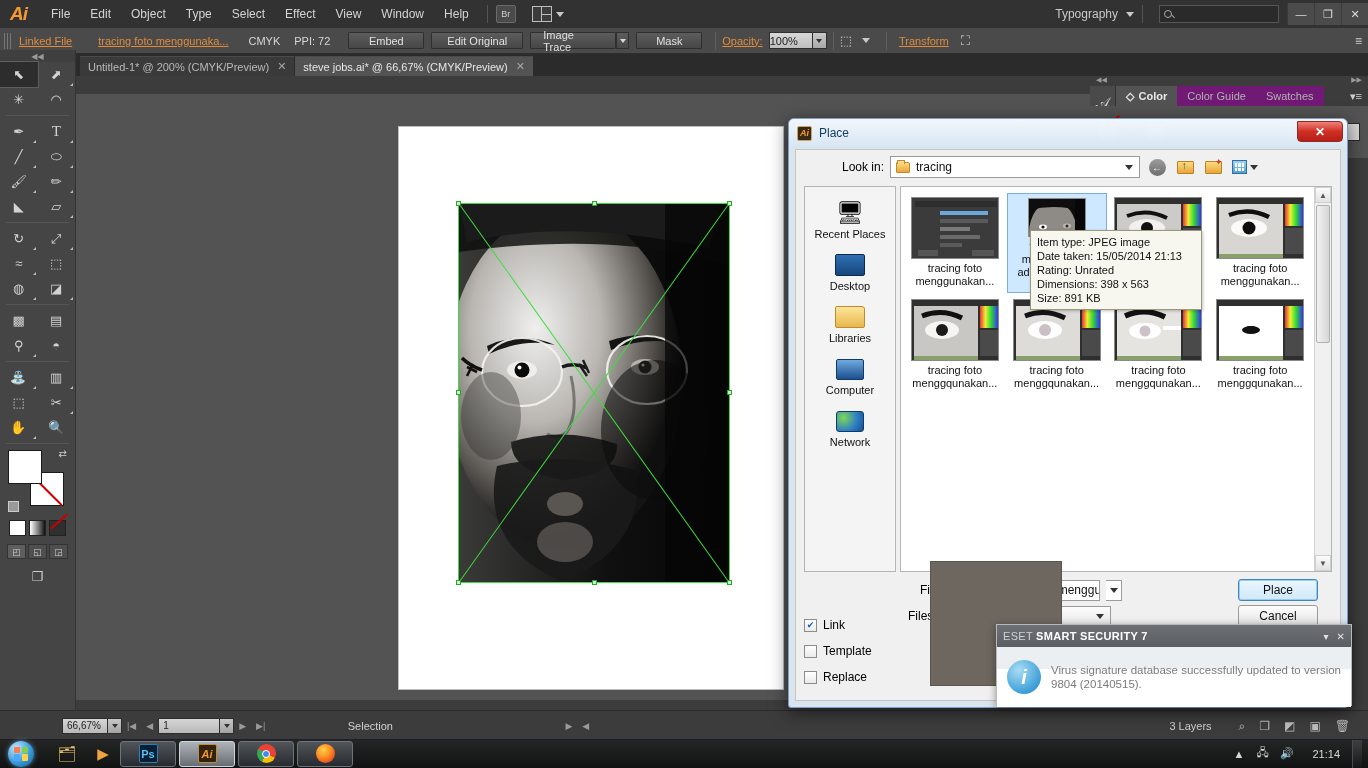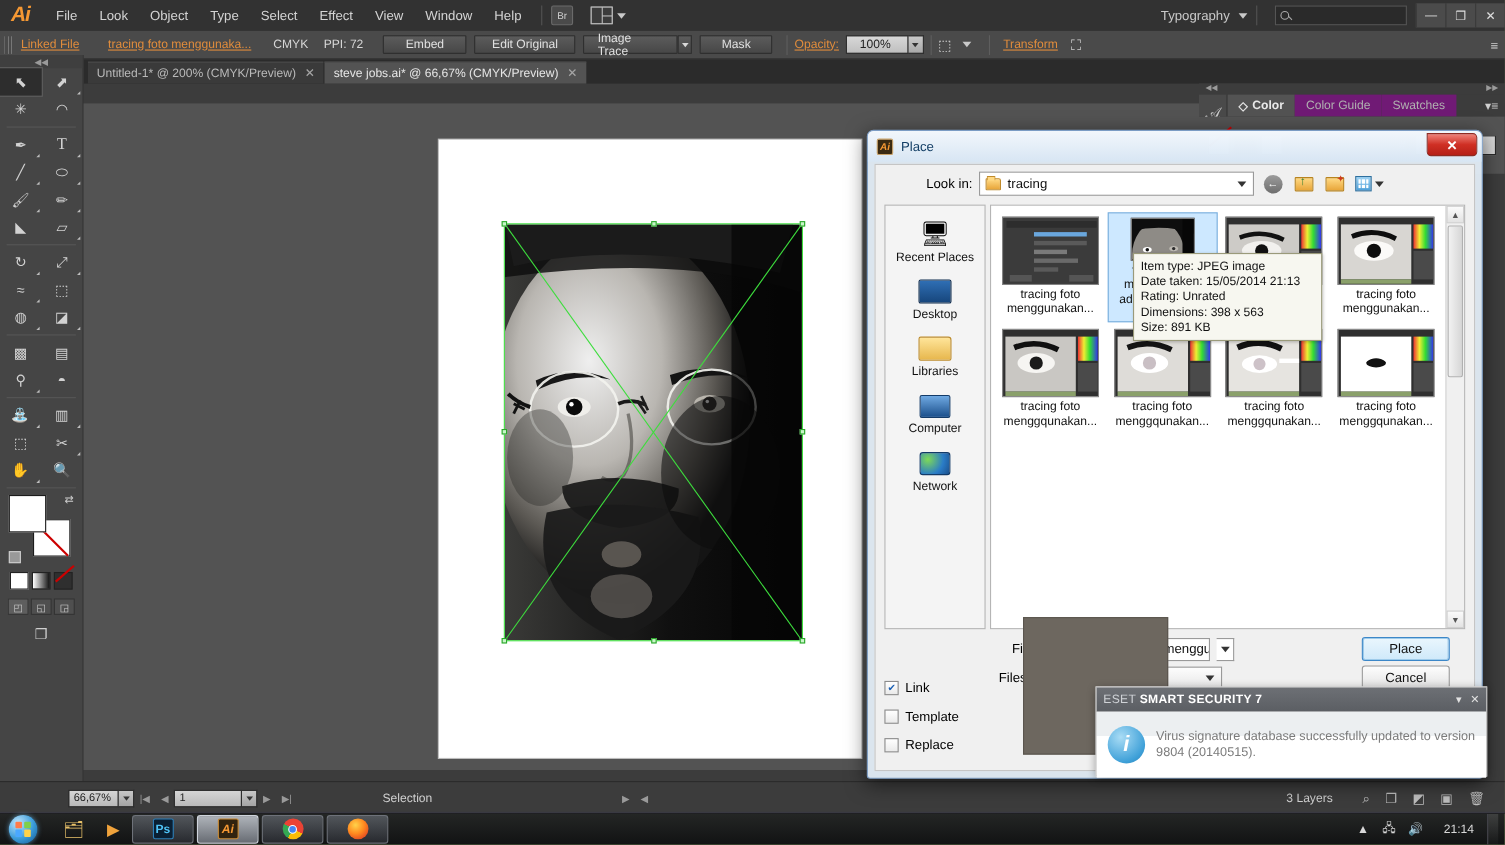--- a/index.html
+++ b/index.html
@@ -40,22 +40,22 @@
   #controlbar { height:26px; background:#4a4a4a; display:flex; align-items:center; border-bottom:1px solid #2e2e2e; padding-left:4px;}
   .grip { width:7px;height:16px; background:repeating-linear-gradient(90deg,#777 0 1px,transparent 1px 3px); margin-right:8px;}
   .cb-link { color:#e08c3c; font-size:11px; text-decoration:underline; margin-right:26px;}
   .cb-txt { color:#d6d6d6; font-size:11px; margin-right:14px;}
   .cb-btn { background:linear-gradient(#5c5c5c,#474747); border:1px solid #2f2f2f; color:#e0e0e0; font-size:11px;
             height:17px; padding:0 12px; display:flex;align-items:center;justify-content:center; margin-right:7px; border-radius:1px;}
   .cb-mini { width:13px;height:17px; background:linear-gradient(#5c5c5c,#474747); border:1px solid #2f2f2f;
              display:flex;align-items:center;justify-content:center; margin-right:7px;}
   .cb-mini .caret-d{border-top-color:#d9d9d9;margin:0;border-left-width:3px;border-right-width:3px;border-top-width:4px;}
   .cb-sep { width:1px;height:18px;background:#5e5e5e; margin:0 6px;}
-  .opacity-field { width:57px;height:17px;background:linear-gradient(#d8d8d8,#bfbfbf); border:1px solid #2f2f2f;
-                   color:#222;font-size:11px; display:flex;align-items:center;padding-left:12px;text-align:right;}
+  .opacity-field { width:44px;height:17px;background:linear-gradient(#d8d8d8,#bfbfbf); border:1px solid #2f2f2f;
+                   color:#222;font-size:11px; display:flex;align-items:center;padding-left:0;text-align:right;}
   .opacity-drop { width:14px;height:17px; background:linear-gradient(#c9c9c9,#a8a8a8); border:1px solid #2f2f2f;border-left:none;
                   display:flex;align-items:center;justify-content:center;}
   .opacity-drop .caret-d{border-top-color:#333;margin:0;border-left-width:3px;border-right-width:3px;border-top-width:4px;}
   .cb-icon { color:#cfcfcf; font-size:13px; margin-right:6px;}
   .flyout { margin-left:auto; margin-right:6px; color:#cfcfcf; font-size:12px;}
 
   
   #tabstrip { height:22px; background:#2b2b2b; display:flex; align-items:flex-end; padding-left:80px;}
   .doc-tab { height:20px; background:#3a3a3a; color:#b9b9b9; font-size:11px; display:flex;align-items:center;
              padding:0 8px; margin-right:1px; border-top:1px solid #4a4a4a;}
@@ -228,21 +228,21 @@
 </head>
 <body>
 
 <div id="desktop"></div>
 
 <div id="ai-window">
 
   <div id="menubar">
     <div class="ai-logo">Ai</div>
     <div class="menu-item">File</div>
-    <div class="menu-item">Look</div>
+    <div class="menu-item">Edit</div>
     <div class="menu-item">Object</div>
     <div class="menu-item">Type</div>
     <div class="menu-item">Select</div>
     <div class="menu-item">Effect</div>
     <div class="menu-item">View</div>
     <div class="menu-item">Window</div>
     <div class="menu-item">Help</div>
     <div class="mb-sep"></div>
     <div class="sq-btn">Br</div>
     <div style="display:flex;align-items:center;margin-left:16px;">

